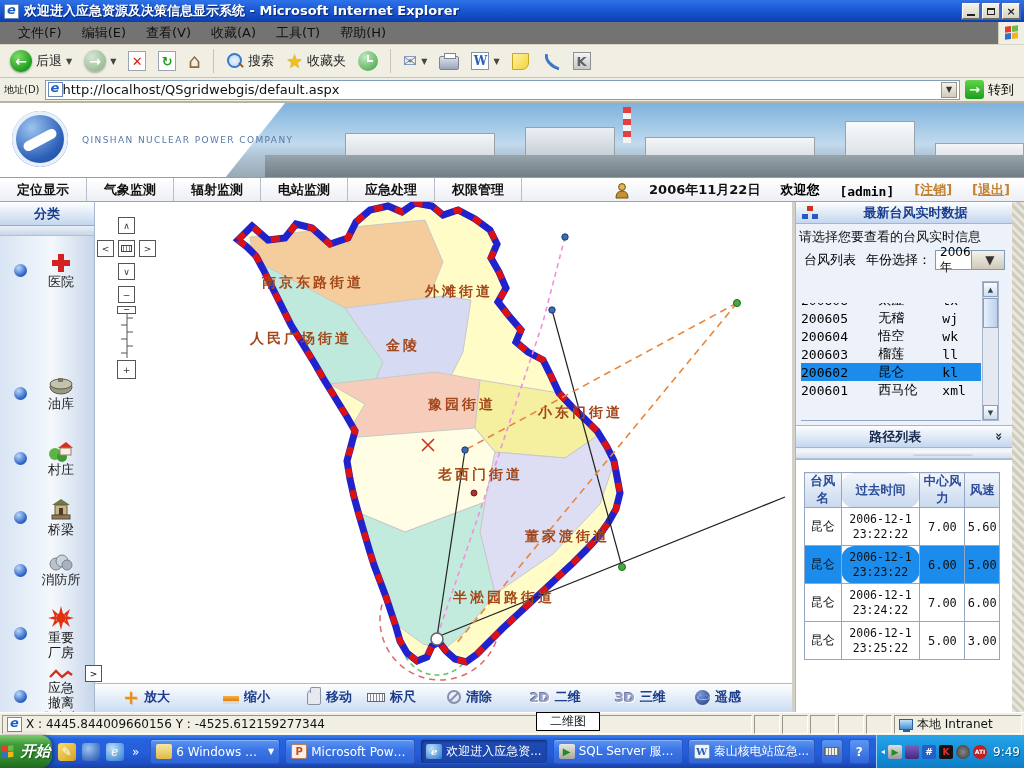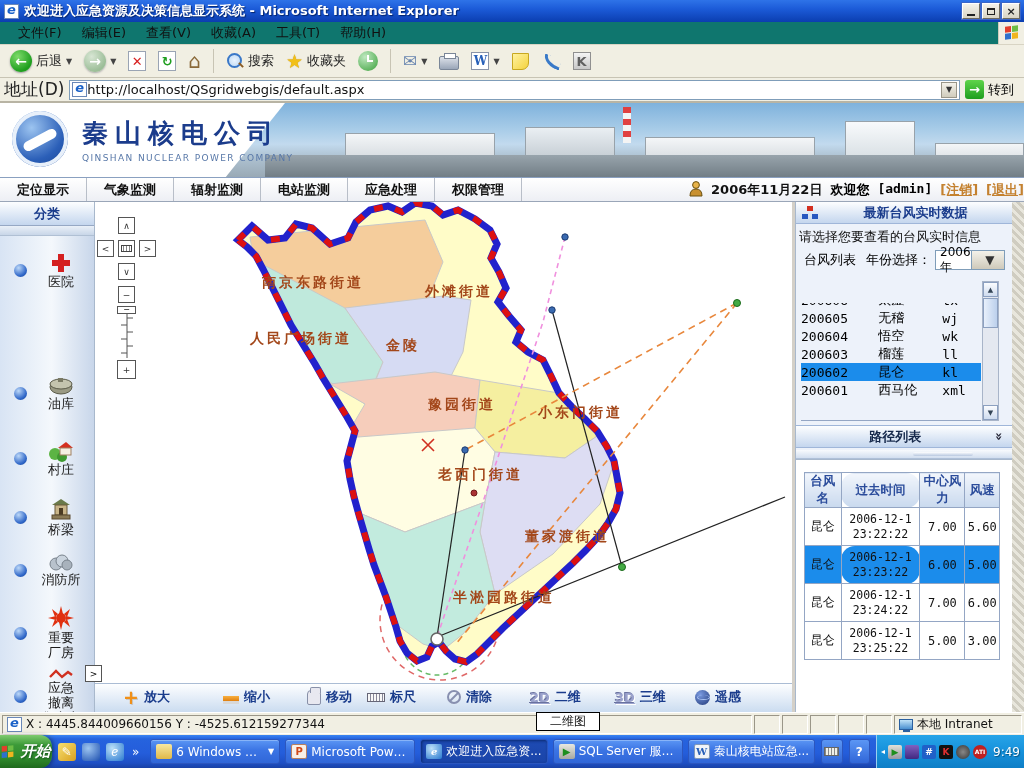--- a/index.html
+++ b/index.html
@@ -13,21 +13,21 @@
     display:flex; align-items:center; padding:0 4px; color:#fff; }
   .titlebar .title-text { font-weight:bold; font-size:13px; margin-left:5px; flex:1; white-space:nowrap; overflow:hidden; text-shadow:1px 1px 1px #03246B; }
   .ie-page-ico { width:15px; height:15px; background:#fff; border:1px solid #6A88B8; position:relative; display:inline-block; }
   .ie-page-ico::after { content:"e"; position:absolute; left:2px; top:-3px; color:#1B62C8; font-weight:bold; font-size:13px; font-style:italic; }
   .win-btns { display:flex; gap:2px; }
   .win-btn { width:18px; height:16px; background:linear-gradient(180deg,#F4F2EA,#D8D4C4); border:1px solid #fff; border-right-color:#6E6A5E; border-bottom-color:#6E6A5E; outline:1px solid #3A66C8; display:flex; align-items:center; justify-content:center; color:#222; font-size:11px; font-weight:bold; line-height:1; }
   .glyph-min { width:8px; height:2px; background:#222; margin-top:8px; }
   .glyph-restore { width:8px; height:7px; border:1px solid #222; border-top:2px solid #222; }
 
   
-  .menubar { position:absolute; left:0; top:22px; width:1024px; height:23px; background:#0f766e; border-bottom:1px solid #D8D4C4; display:flex; align-items:center; padding-left:8px; }
+  .menubar { position:absolute; left:0; top:22px; width:1024px; height:23px; background:#737373; border-bottom:1px solid #D8D4C4; display:flex; align-items:center; padding-left:8px; }
   .menu-item { padding:0 10px; font-size:13px; color:#111; line-height:22px; }
   .menubar .spacer { flex:1; }
   .winflag { width:26px; height:22px; background:#F1EFE3; border-left:1px solid #D0CCBC; display:flex; align-items:center; justify-content:center; }
   .flag { width:14px; height:14px; display:grid; grid-template-columns:6px 6px; grid-template-rows:6px 6px; gap:1px; transform:skewY(-6deg); }
   .flag i { display:block; } .flag i:nth-child(1){background:#E33E2B;} .flag i:nth-child(2){background:#6DBD45;} .flag i:nth-child(3){background:#2E71CC;} .flag i:nth-child(4){background:#F0B51F;}
 
   
   .toolbar { position:absolute; left:0; top:45px; width:1024px; height:33px; background:#F1EFE3; border-bottom:1px solid #C8C4B4; display:flex; align-items:center; padding-left:6px; gap:4px; }
   .tb-btn { display:flex; align-items:center; gap:4px; padding:2px 4px; font-size:13px; color:#222; }
   .circ { width:22px; height:22px; border-radius:50%; display:flex; align-items:center; justify-content:center; color:#fff; font-weight:bold; font-size:14px; }
@@ -47,21 +47,21 @@
   .printer { width:20px; height:14px; background:linear-gradient(#DDE2EA,#9AA6B8); border:1px solid #7A8698; border-radius:2px; position:relative; margin-top:4px; }
   .printer::before { content:""; position:absolute; left:4px; top:-4px; width:10px; height:4px; background:#fff; border:1px solid #7A8698; }
   .wordic { width:18px; height:18px; background:#fff; border:1px solid #8A94A8; color:#2860B8; font-weight:bold; font-size:12px; display:flex; align-items:center; justify-content:center; font-family:"DejaVu Serif",serif; }
   .noteic { width:17px; height:17px; background:linear-gradient(135deg,#FFF2A0,#F4D33E); border:1px solid #C8A820; border-bottom-right-radius:7px; }
   .swoosh { width:20px; height:18px; position:relative; }
   .swoosh::before { content:""; position:absolute; left:2px; top:4px; width:15px; height:9px; border-bottom:3px solid #3A7AC8; border-left:3px solid #3A7AC8; border-radius:0 0 0 110%; transform:rotate(18deg); }
   .kasp { width:18px; height:18px; background:linear-gradient(#F4F4F4,#C8C8C8); border:1px solid #909090; color:#606060; font-weight:bold; display:flex; align-items:center; justify-content:center; font-size:13px; }
 
   
   .addressbar { position:absolute; left:0; top:78px; width:1024px; height:25px; background:#F1EFE3; border-bottom:2px solid #B8B4A4; display:flex; align-items:center; padding:0 4px; gap:5px; }
-  .addr-label { font-size:17px; color:#222; }
+  .addr-label { font-size:10px; color:#222; }
   .addr-field { flex:1; height:20px; background:#fff; border:1px solid #7F9DB9; display:flex; align-items:center; padding:0 2px; }
   .addr-url { flex:1; font-size:13px; color:#111; }
   .addr-dd { width:16px; height:16px; background:linear-gradient(#F4F2EA,#D0CCBC); border:1px solid #9A96886; border:1px solid #9A9688; font-size:8px; display:flex; align-items:center; justify-content:center; color:#333; }
   .go-btn { display:flex; align-items:center; gap:4px; font-size:13px; padding-right:6px; }
   .go-ic { width:19px; height:19px; border-radius:3px; background:linear-gradient(#5FD44A,#1E9E1E); color:#fff; font-weight:bold; display:flex; align-items:center; justify-content:center; }
 
   
   .banner { position:absolute; left:0; top:103px; width:1024px; height:75px; background:#fff; overflow:hidden; border-bottom:1px solid #8AA0C0; }
   .banner-photo { position:absolute; left:225px; top:0; right:0; height:75px;
     background:linear-gradient(180deg,#7FB2DC 0%,#A8CCE8 35%,#C2DAEE 55%,#B0C4D4 70%,#98A8B4 100%);
@@ -70,21 +70,21 @@
   .ph-chimney { position:absolute; width:8px; background:repeating-linear-gradient(180deg,#E04040 0 6px,#F4F4F4 6px 12px); }
   .logo-wrap { position:absolute; left:12px; top:8px; display:flex; align-items:center; gap:14px; }
   .logo-globe { width:56px; height:56px; border-radius:50%; background:radial-gradient(circle at 35% 30%,#9CC4F0,#2B5FB8 60%,#143E8C); position:relative; box-shadow:inset 0 0 0 4px #E8F0FA; }
   .logo-globe::after { content:""; position:absolute; left:10px; top:24px; width:36px; height:10px; background:#fff; transform:rotate(-28deg); border-radius:5px; }
   .company-cn { font-size:26px; font-weight:bold; color:#1B3C8C; letter-spacing:7px; font-family:"DejaVu Serif","Liberation Serif",serif; }
   .company-en { font-size:9px; color:#5878A8; letter-spacing:1.4px; margin-top:2px; }
 
   
   .navbar { position:absolute; left:0; top:178px; width:1024px; height:24px; background:linear-gradient(#FFFFFF,#EDEFF4); border-bottom:1px solid #9AA6B8; display:flex; align-items:center; }
   .nav-tab { padding:0 17px; font-size:13px; font-weight:bold; color:#111; border-right:1px solid #B8BEC8; line-height:23px; }
-  .nav-user { margin-left:auto; display:flex; align-items:flex-start; gap:8px; font-size:13px; }
+  .nav-user { margin-left:auto; display:flex; align-items:flex-end; gap:20px; padding-right:14px; font-size:13px; }
   .user-date { font-weight:bold; color:#111; }
   .user-name { font-weight:bold; font-family:"DejaVu Sans Mono",monospace; }
   .nav-link { color:#C4812F; font-weight:bold; text-decoration:underline; }
 
   
   .main { position:absolute; left:0; top:202px; width:1024px; height:510px; background:#fff; }
 
   
   .sidebar { position:absolute; left:0; top:0; width:95px; height:510px; background:linear-gradient(90deg,#D8E4F4,#F4F8FC 55%,#C8D6EA); border-right:1px solid #A8B8CC; }
   .side-header { height:24px; background:linear-gradient(#FDFEFF,#C4D6EE); border-bottom:1px solid #96A8C4; text-align:center; font-size:13px; font-weight:bold; color:#1A3C8C; line-height:23px; }
@@ -104,21 +104,21 @@
   .expand-btn { position:absolute; left:-10px; top:463px; width:17px; height:17px; background:#fff; border:1px solid #555; font-size:9px; display:flex; align-items:center; justify-content:center; z-index:5; }
   .map-toolbar { position:absolute; left:0; top:481px; width:697px; height:29px; background:linear-gradient(#FDFEFF,#CBDCF0); border-top:1px solid #AABCD4; }
   .mt-item { position:absolute; top:4px; display:flex; align-items:center; gap:5px; font-size:13px; font-weight:bold; color:#1A3C8C; }
   .ic-plus { color:#F09018; font-size:19px; font-weight:bold; line-height:18px; text-shadow:1px 1px 0 #C8C8C8; }
   .ic-minus { width:16px; height:5px; background:linear-gradient(#F8B040,#E08010); box-shadow:0 3px 0 #D8D8D8; margin-top:2px; }
   .ic-hand { width:14px; height:15px; background:#E8E8F0; border:1px solid #8890A8; border-radius:4px 4px 2px 2px; position:relative; }
   .ic-hand::before { content:""; position:absolute; top:-4px; left:2px; width:9px; height:5px; background:#E8E8F0; border:1px solid #8890A8; border-bottom:none; border-radius:2px 2px 0 0; }
   .ic-ruler { width:18px; height:9px; border:1px solid #667; background:repeating-linear-gradient(90deg,#F8F8F8 0 2px,#889 2px 3px); }
   .ic-clear { width:14px; height:14px; border:2px solid #8890B0; border-radius:50%; position:relative; }
   .ic-clear::after { content:""; position:absolute; left:-1px; top:4px; width:12px; height:2px; background:#8890B0; transform:rotate(-45deg); }
-  .ic-2d3d { font-size:13px; font-weight:bold; color:#9AA2CC; text-shadow:1px 1px 0 #fff,-1px -1px 0 #6A72A0;text-decoration:underline; }
+  .ic-2d3d { font-size:13px; font-weight:bold; color:#9AA2CC; text-shadow:1px 1px 0 #fff,-1px -1px 0 #6A72A0; }
   .ic-globe { width:15px; height:15px; border-radius:50%; background:radial-gradient(circle at 35% 30%,#7A9AE0,#203878); position:relative; }
   .ic-globe::after { content:""; position:absolute; left:2px; top:5px; width:11px; height:4px; border-radius:50%; border:1px solid #A8C0F0; border-top:none; }
 
   
   .splitbar { position:absolute; left:792px; top:0; width:3px; height:510px; background:#D4D0C8; }
   .panel { position:absolute; left:795px; top:0; width:217px; height:510px; background:#EDF2FA; border-left:1px solid #A8B8CC; font-size:13px; }
   .p-header { position:absolute; left:0; top:0; width:217px; height:22px; background:linear-gradient(#FDFEFF,#C4D6EE); border-bottom:1px solid #9FB6D9; display:flex; align-items:center; }
   .p-header .p-title { flex:1; text-align:center; font-weight:bold; color:#1A3C8C; }
   .org-ic { width:16px; height:13px; margin-left:6px; position:relative; }
   .org-ic i { position:absolute; width:6px; height:5px; }
@@ -297,21 +297,20 @@
       <div class="ph-block" style="left:300px; top:24px; width:90px; height:51px; background:linear-gradient(#EAEFF3,#AEB8C0);"></div>
       <div class="ph-block" style="left:420px; top:34px; width:170px; height:41px;"></div>
       <div class="ph-block" style="left:620px; top:18px; width:70px; height:57px; background:linear-gradient(#F8FAFC,#C8D2D8);"></div>
       <div class="ph-block" style="left:710px; top:40px; width:89px; height:35px;"></div>
       <div class="ph-chimney" style="left:398px; top:4px; height:36px;"></div>
       <div class="ph-block" style="left:40px; top:52px; width:760px; height:23px; background:linear-gradient(#98A4AC,#707C84); border:none;"></div>
     </div>
     <div class="logo-wrap">
       <div class="logo-globe"></div>
       <div>
-        <div class="company-cn">秦山核电公司</div>
         <div class="company-en">QINSHAN NUCLEAR POWER COMPANY</div>
       </div>
     </div>
   </div>
 
   <div class="navbar">
     <span class="nav-tab">定位显示</span>
     <span class="nav-tab">气象监测</span>
     <span class="nav-tab">辐射监测</span>
     <span class="nav-tab">电站监测</span>

